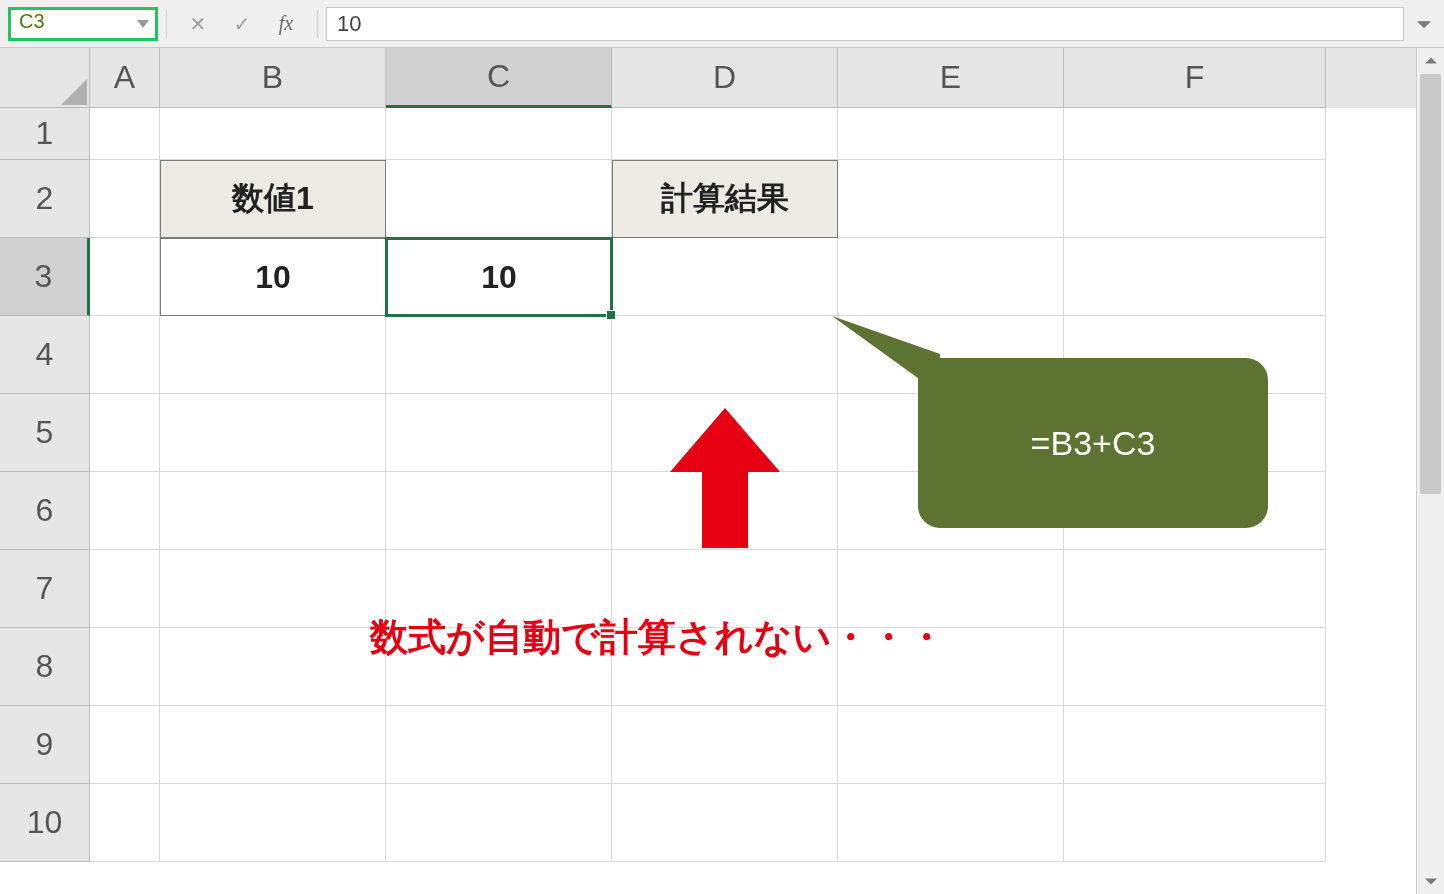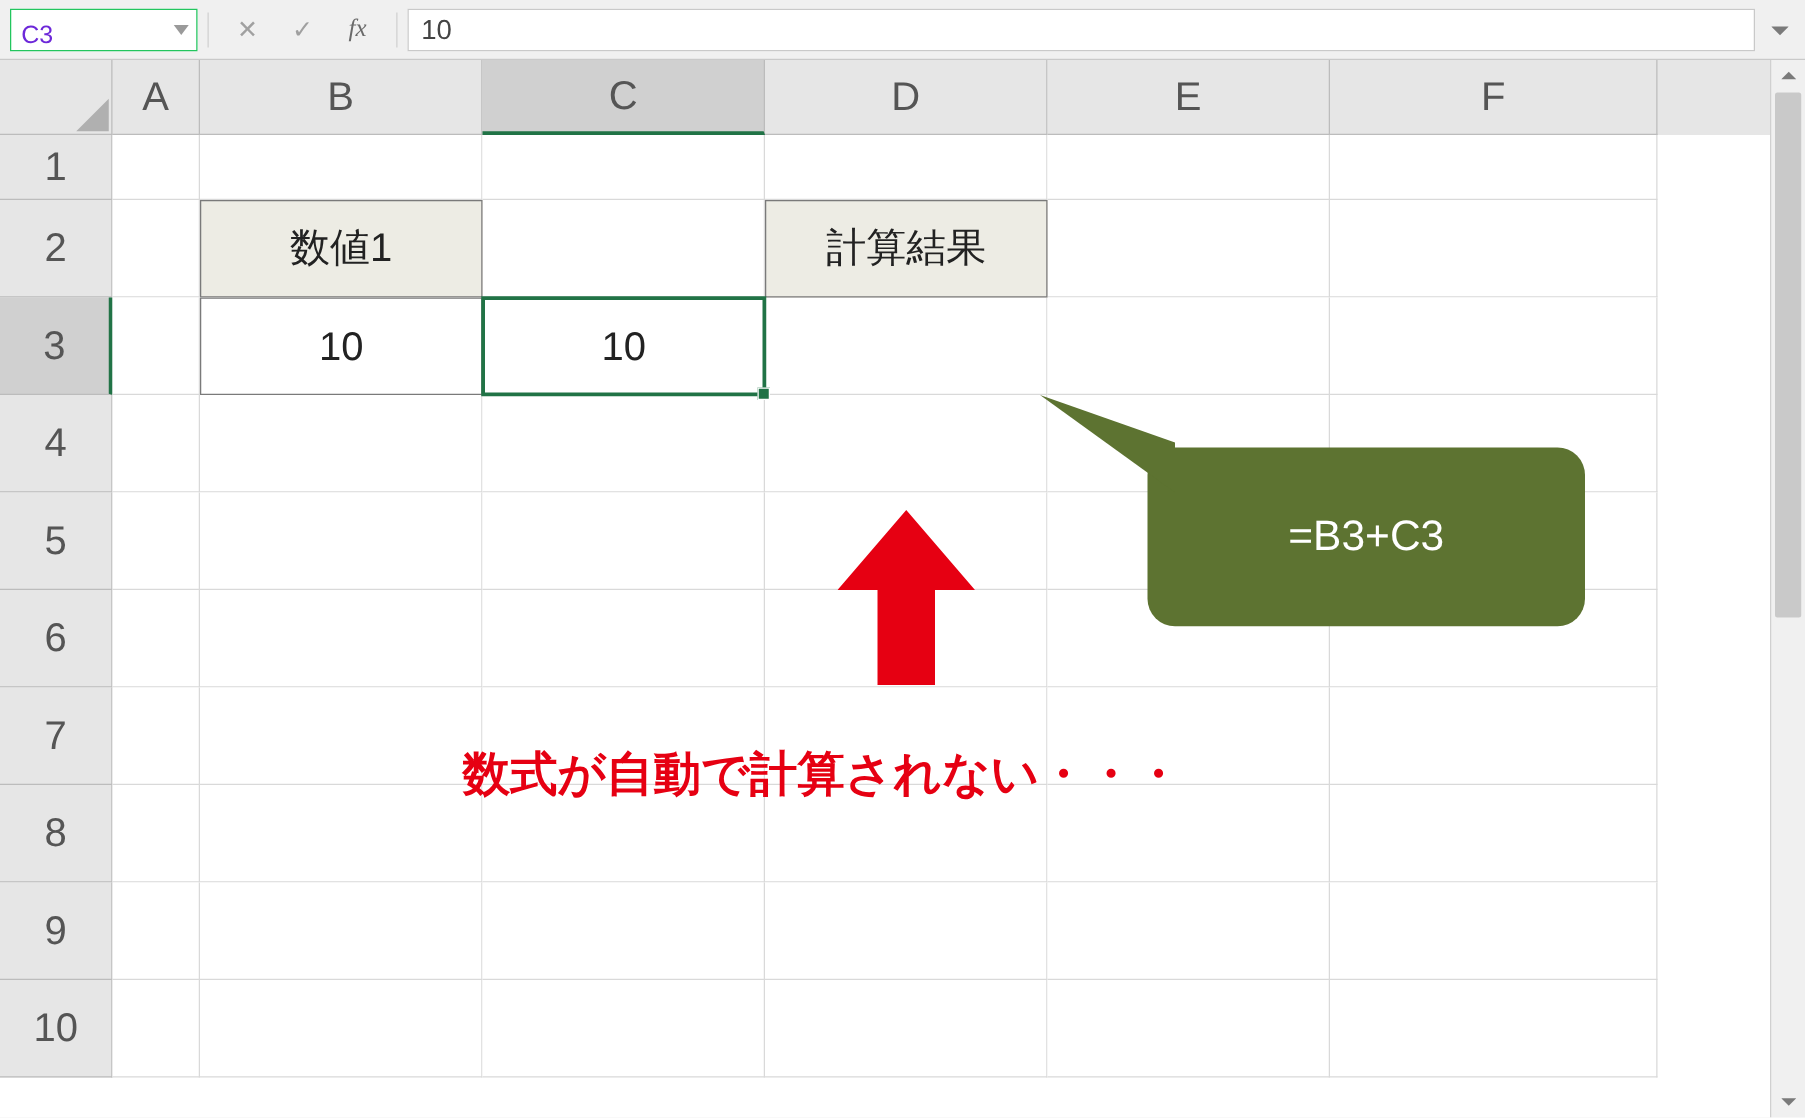--- a/index.html
+++ b/index.html
@@ -19,26 +19,26 @@
     height: 48px;
     background: #f0f0f0;
     border-bottom: 1px solid #c9c9c9;
     padding: 6px 8px;
     gap: 8px;
   }
   .name-box {
     width: 150px;
     height: 34px;
     background: #fff;
-    border: 1px solid #22c55e;
-    display: flex;
-    align-items: flex-end;
+    border: 3px solid #22c55e;
+    display: flex;
+    align-items: flex-start;
     padding: 0 8px;
     font-size: 20px;
-    color: #6d28d9;
+    color: #4d7c0f;
     position: relative;
   }
   .name-box .dropdown {
     position: absolute;
     right: 6px;
     top: 50%;
     transform: translateY(-50%);
     width: 0; height: 0;
     border-left: 6px solid transparent;
     border-right: 6px solid transparent;
@@ -153,20 +153,21 @@
     font-size: 32px;
     color: #555;
   }
   .row-header.active {
     background: #d0d0d0;
     border-right: 3px solid #217346;
   }
   .cells {
     position: relative;
     flex: 1;
+    font-weight: bold;
   }
   .cell {
     position: absolute;
     border-right: 1px solid #d9d9d9;
     border-bottom: 1px solid #d9d9d9;
     display: flex;
     align-items: center;
     justify-content: center;
     font-size: 32px;
     color: #222;
@@ -377,28 +378,28 @@
   <div class="track">
     <div class="thumb"></div>
   </div>
   <div class="arrow" style="position:absolute;bottom:0;left:0;right:0;">
     <svg width="12" height="12" viewBox="0 0 10 10">
         <path d="M0 3 L5 8 L10 3 Z" fill="#7a7a7a"></path>
       </svg>
   </div>
 </div>
 
-<div class="callout" style="left:918px;top:358px;width:350px;height:143px;">
+<div class="callout" style="left:918px;top:358px;width:350px;height:170px;">
   <span>=B3+C3</span>
 </div>
 <svg style="position:absolute;left:822px;top:310px;" width="120" height="90">
   <path d="M10 6 L118 44 L118 84 Z" fill="#5d7331"></path>
 </svg>
 
 <div class="up-arrow" style="left:670px;top:408px;">
   <svg width="110" height="140" viewBox="0 0 110 140">
     <path d="M55 0 L110 64 L78 64 L78 140 L32 140 L32 64 L0 64 Z" fill="#e60012"></path>
   </svg>
 </div>
 
-<div class="annotation-text" style="left:370px;top:594px;text-align:right;">
+<div class="annotation-text" style="left:370px;top:612px;text-align:right;">
   <span>数式が自動で計算されない・・・</span>
 </div>
 
 </body></html>

